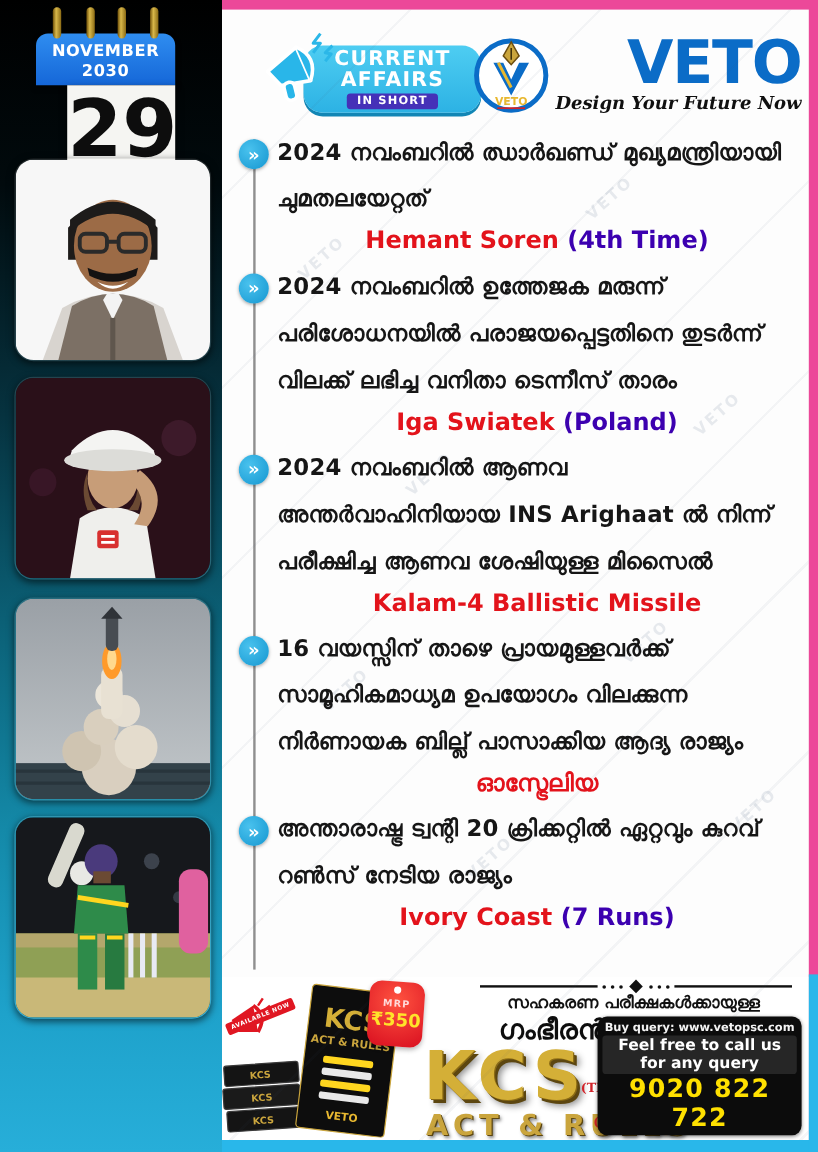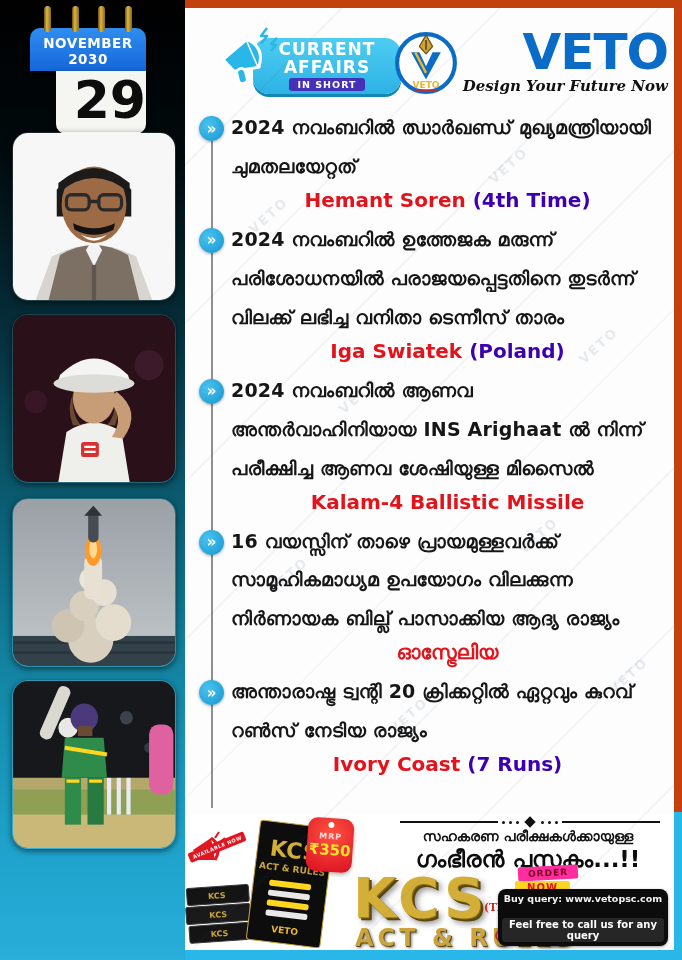--- a/index.html
+++ b/index.html
@@ -1,30 +1,30 @@
 <!DOCTYPE html>
 <html><head>
 <meta charset="utf-8">
 <style>
   html,body{margin:0;padding:0;background:#222;}
-  .poster{position:relative;width:682px;height:960px;overflow:hidden;background:#c2410c;
+  .poster{position:relative;width:682px;height:960px;overflow:hidden;background:#ec4899;
           font-family:"DejaVu Sans","Liberation Sans",sans-serif;}
   
   .sidebar{position:absolute;left:0;top:0;width:185px;height:960px;
     background:linear-gradient(180deg,#000 0%,#010a0d 16%,#06323f 36%,#0b6076 54%,#1489a8 72%,#1ea2cb 88%,#27aed9 100%);}
   .calendar{position:absolute;left:30px;top:6px;width:116px;}
   .pins{position:relative;height:22px;z-index:2;}
   .pin{position:absolute;top:0;width:7px;height:26px;border-radius:4px;
        background:linear-gradient(90deg,#6e4f08,#d9b84a 40%,#8a6a14);}
   .pin:nth-child(1){left:14px}.pin:nth-child(2){left:42px}.pin:nth-child(3){left:68px}.pin:nth-child(4){left:95px}
   .cal-head{background:linear-gradient(180deg,#2f8df0,#1567d8);border-radius:10px 10px 0 0;
             color:#fff;text-align:center;font-weight:800;padding:8px 0 4px;line-height:1.15;
             font-size:13.5px;letter-spacing:.5px;box-shadow:0 2px 4px rgba(0,0,0,.5);}
   .cal-body{background:#f5f5f2;border-radius:0 0 10px 10px;text-align:right;
-            font-size:52px;font-weight:900;color:#0d0d0d;line-height:1.05;padding:2px 0 6px;
+            font-size:66px;font-weight:900;color:#0d0d0d;line-height:1.05;padding:2px 0 6px;
             box-shadow:0 3px 6px rgba(0,0,0,.5);margin-left:26px;}
   .photo{position:absolute;left:12px;width:162px;height:167px;border-radius:16px;overflow:hidden;
          box-shadow:0 2px 6px rgba(0,0,0,.55);border:1px solid rgba(255,255,255,.12);}
   .photo svg{display:block;width:100%;height:100%;}
   .ph1{top:132px}.ph2{top:314px}.ph3{top:498px}.ph4{top:680px}
   
   .panel{position:absolute;left:185px;top:8px;width:489px;height:942px;background:#fdfdfd;
          overflow:hidden;}
   .panel::after{content:"";position:absolute;inset:0;pointer-events:none;
          background:repeating-linear-gradient(135deg,transparent 0 110px,rgba(60,80,110,.05) 110px 112px);}
@@ -90,22 +90,22 @@
   .now::after{content:"";position:absolute;left:12px;bottom:-5px;border:5px solid transparent;border-top-color:#ffd61f;border-bottom:0;}
   .act-lines{position:absolute;right:2px;top:86px;width:196px;text-align:center;color:#d2232a;
        font-family:"DejaVu Serif","Liberation Serif",serif;font-weight:700;font-size:10.5px;line-height:1.35;}
   .stores{position:absolute;right:66px;top:116px;display:flex;gap:8px;align-items:center;z-index:2;}
   .flipkart{background:#ffd61f;color:#1a46c8;font-style:italic;font-weight:800;font-size:7px;padding:1px 4px;border-radius:2px;}
   .amazon{color:#232f3e;font-weight:800;font-size:7.5px;position:relative;}
   .amazon::after{content:"";position:absolute;left:1px;right:6px;bottom:-2px;height:2px;border-bottom:2px solid #f79400;border-radius:0 0 6px 6px;}
   .contact{position:absolute;right:6px;bottom:4px;width:162px;background:#0c0c0c;border-radius:8px;
        text-align:center;padding:4px 4px 3px;z-index:4;box-shadow:0 1px 3px rgba(0,0,0,.4);}
   .buy{color:#f3f3f3;font-size:9.5px;font-weight:600;}
-  .query{display:inline-block;background:#262626;color:#fff;font-size:10px;font-weight:700;
-       padding:1px 6px;border-radius:3px;margin-top:14px;}
+  .query{display:inline-block;background:#262626;color:#fff;font-size:13px;font-weight:700;
+       padding:1px 6px;border-radius:3px;margin-top:1px;}
   .phone{color:#ffe000;font-size:21px;font-weight:900;letter-spacing:1px;line-height:1.15;}
   
   .strip-b{position:absolute;left:185px;right:0;bottom:0;height:10px;background:#29b7ea;}
   .strip-r{position:absolute;right:0;top:812px;width:8px;height:148px;background:#29b7ea;}
 </style>
 </head>
 <body>
 
 <div class="poster">
 
@@ -363,20 +363,21 @@
       </div>
 
       <div class="stores">
         <span class="flipkart">Flipkart</span>
         <span class="amazon">amazon</span>
       </div>
 
       <div class="contact">
         <div class="buy">Buy query: www.vetopsc.com</div>
         <div><span class="query">Feel free to call us for any query</span></div>
+        <div class="phone">9020 822 722</div>
       </div>
 
     </section>
   </main>
 
   <div class="strip-b"></div>
   <div class="strip-r"></div>
 
 </div>
 

